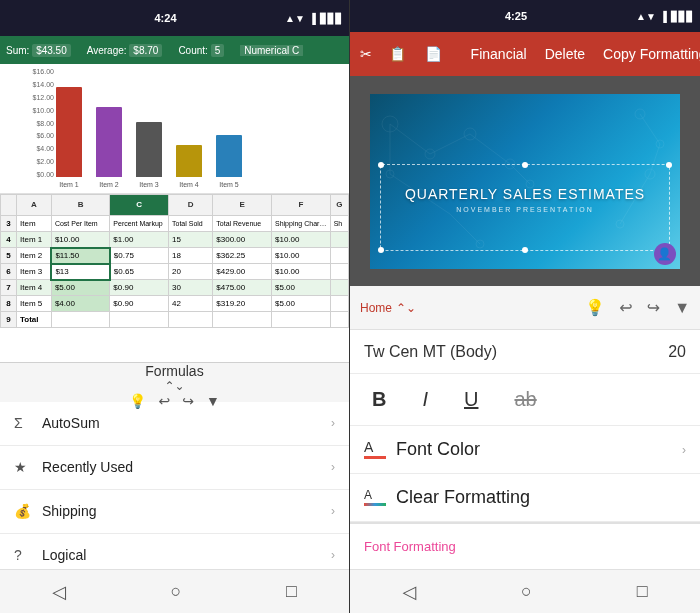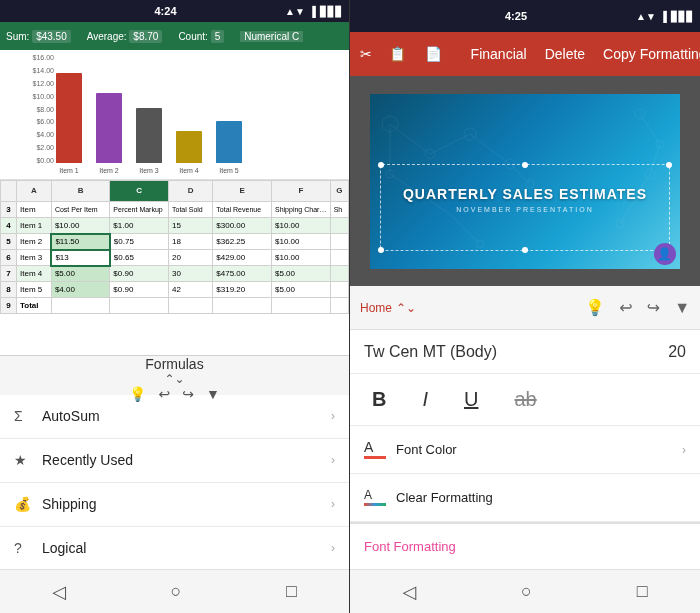--- a/index.html
+++ b/index.html
@@ -15,21 +15,21 @@
     
     .left-panel {
       width: 350px;
       height: 613px;
       display: flex;
       flex-direction: column;
       background: #fff;
     }
 
     .status-bar-left {
-      height: 22px;
+      height: 36px;
       background: #1a1a2e;
       display: flex;
       align-items: center;
       padding: 0 6px;
       justify-content: space-between;
     }
     .status-bar-left .time {
       color: #fff;
       font-size: 11px;
       font-weight: bold;
@@ -307,21 +307,21 @@
       overflow: hidden;
     }
     .slide-circuit {
       position: absolute;
       top: 0; left: 0; right: 0; bottom: 0;
       opacity: 0.3;
     }
     .slide-title {
       color: #fff;
       font-size: 14px;
-      font-weight: 700;
+      font-weight: 400;
       letter-spacing: 1px;
       text-align: right;
       z-index: 2;
       text-shadow: 0 1px 3px rgba(0,0,0,0.4);
       margin-top: 37px;
     }
     .slide-subtitle {
       color: rgba(255,255,255,0.8);
       font-size: 7px;
       letter-spacing: 2px;
@@ -432,21 +432,21 @@
       border-bottom: 1px solid #ebebeb;
       cursor: pointer;
     }
     .fmt-item .fi-icon {
       width: 32px;
       font-size: 16px;
       color: #c0392b;
     }
     .fmt-item .fi-label {
       flex: 1;
-      font-size: 13px;
+      font-size: 18px;
       color: #222;
     }
     .fmt-item .fi-chevron {
       color: #aaa;
       font-size: 12px;
     }
     .font-color-line {
       width: 22px;
       height: 3px;
       background: #e74c3c;

